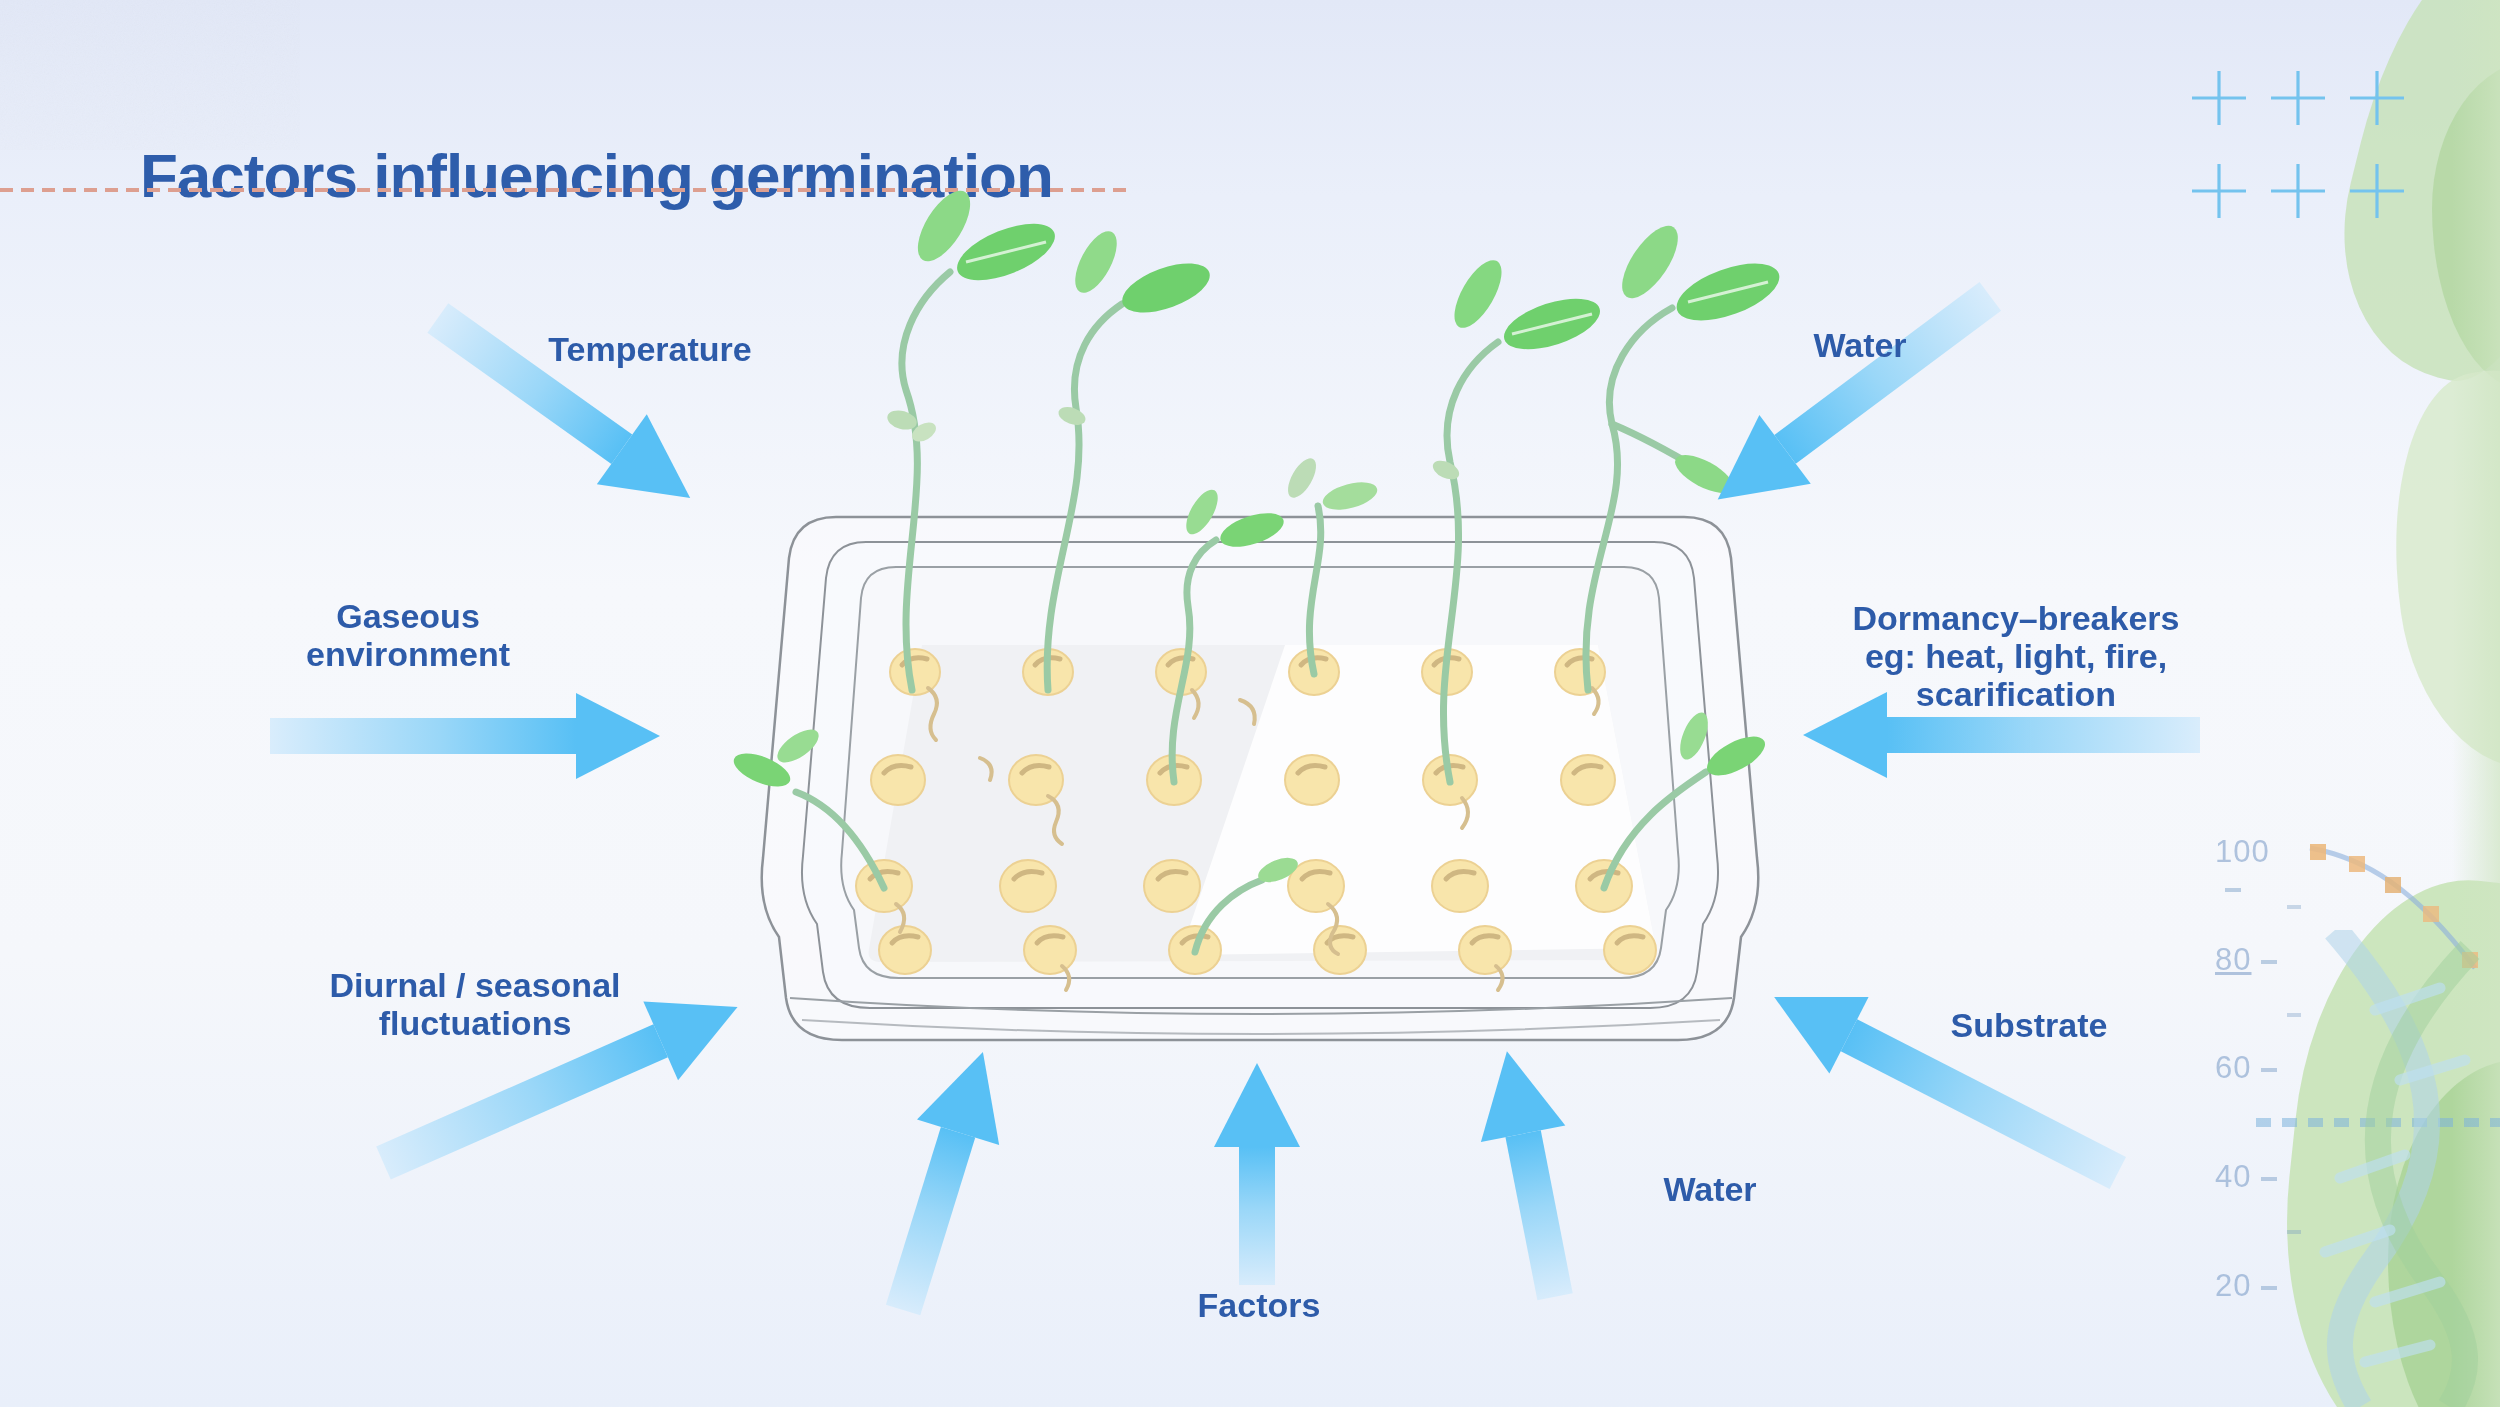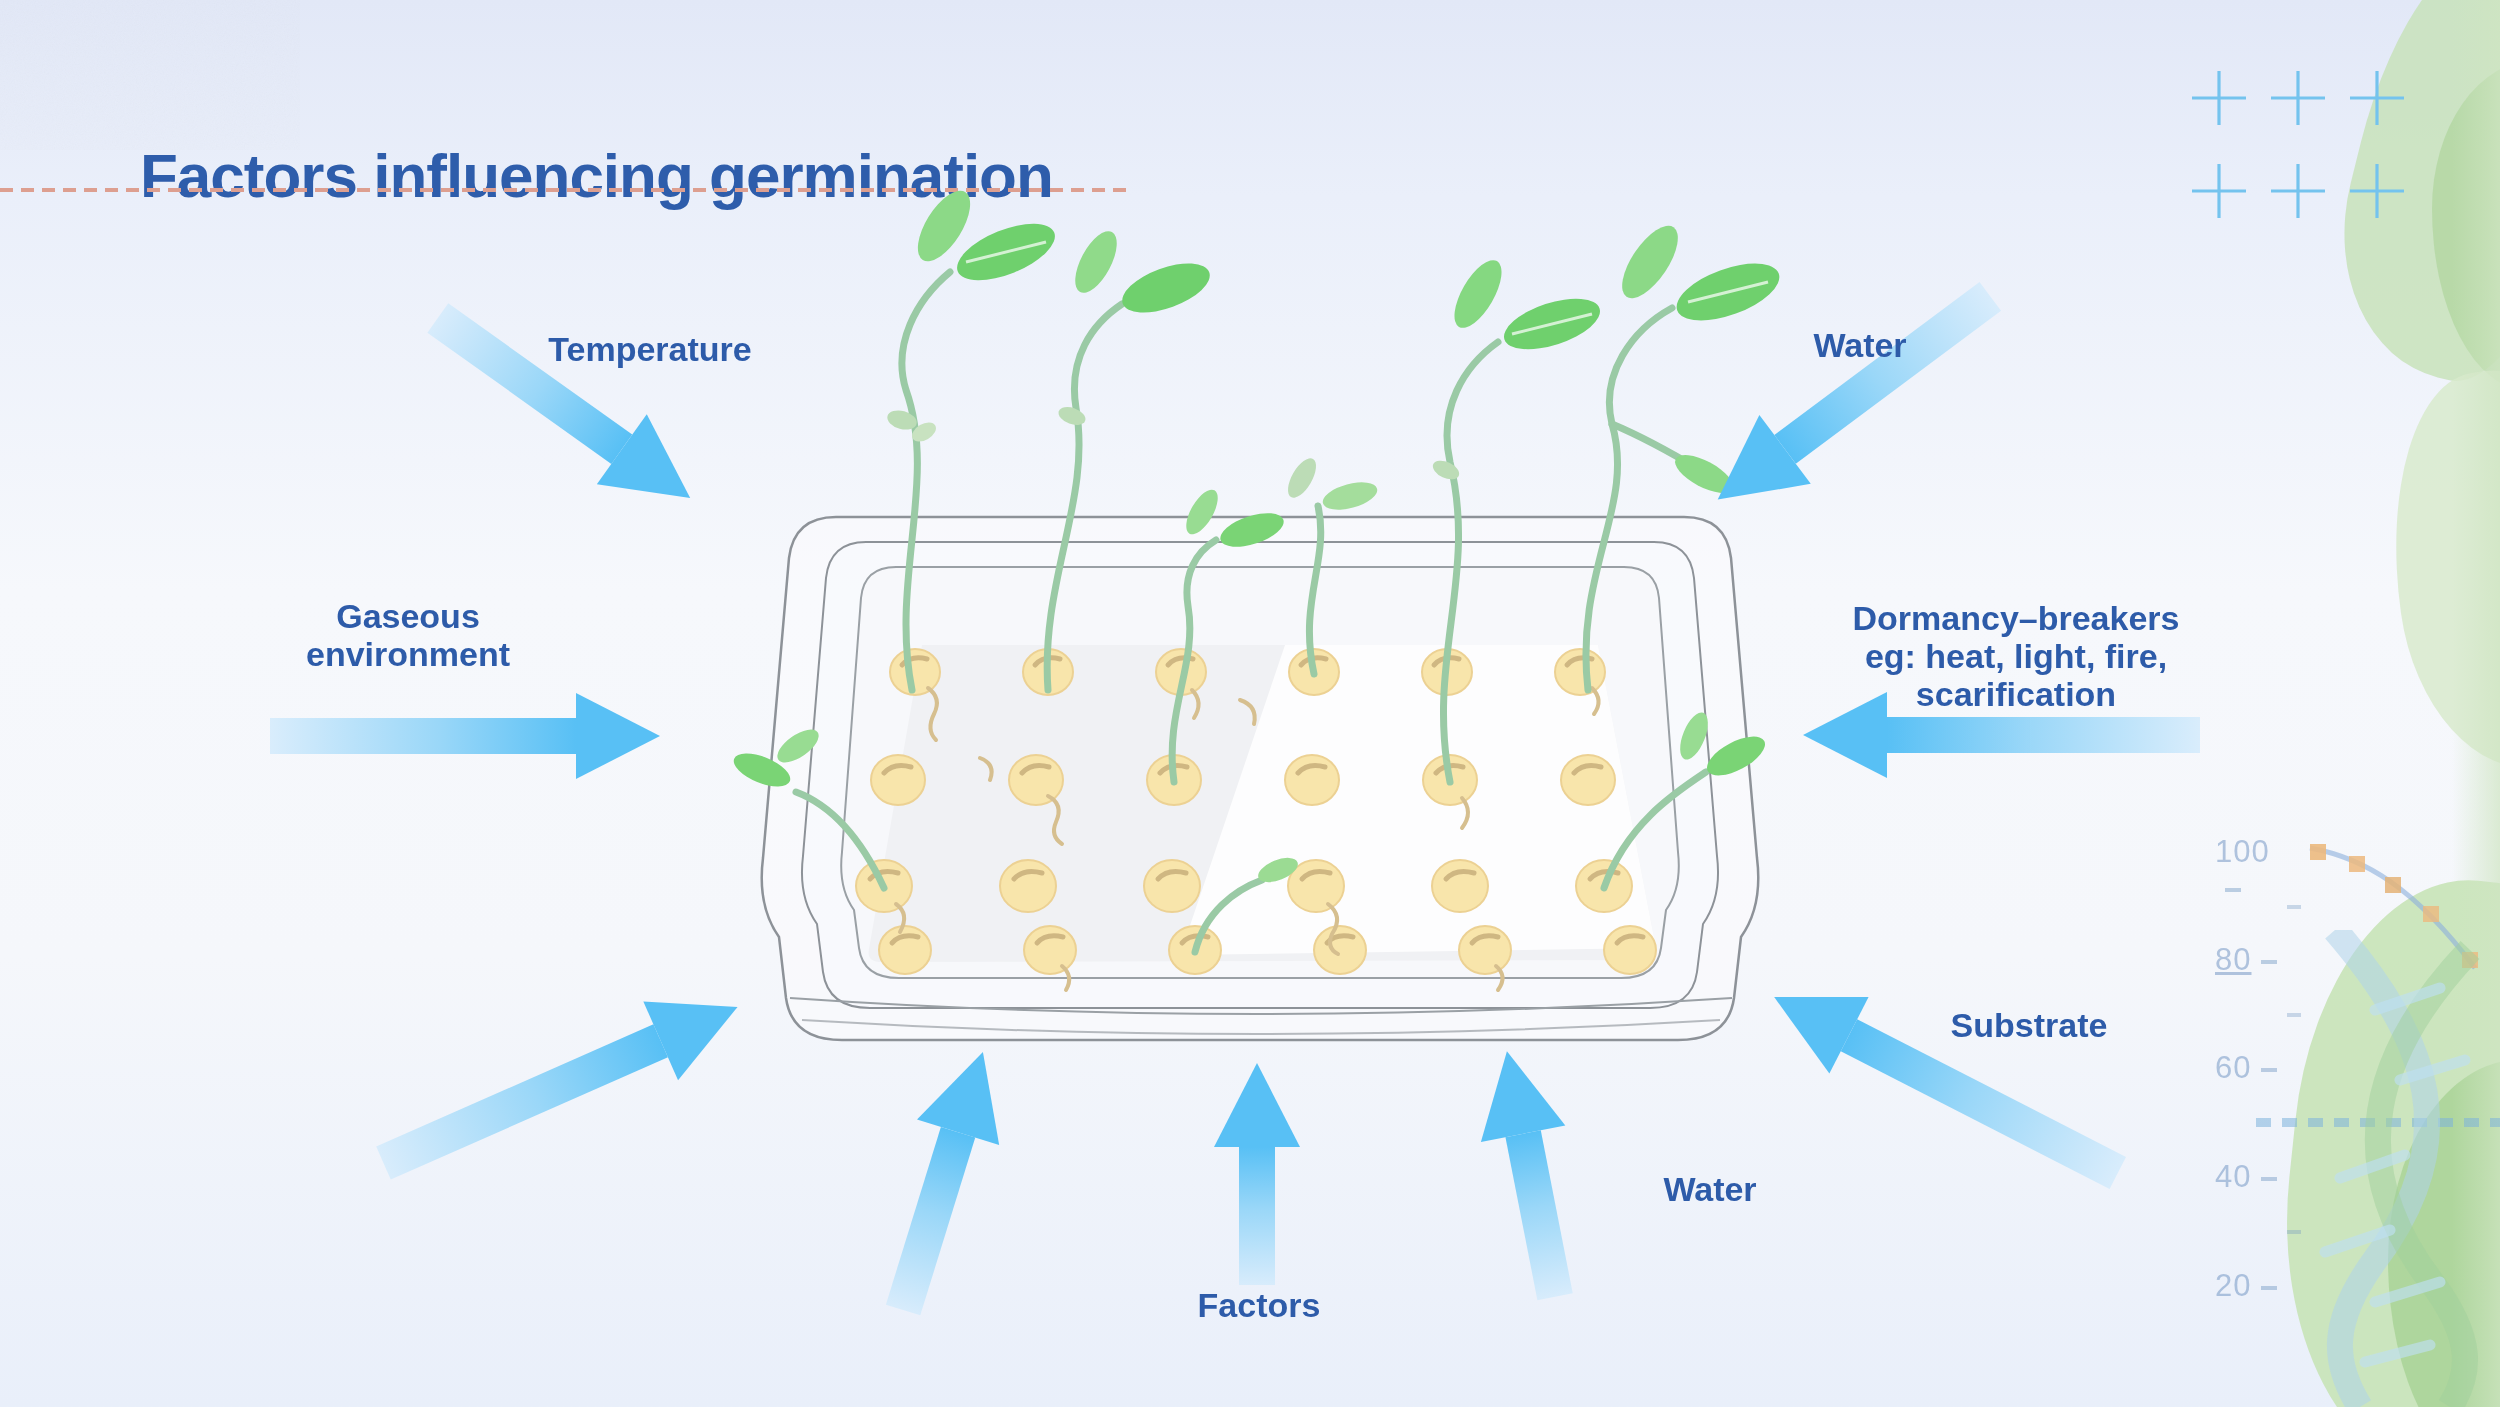--- a/index.html
+++ b/index.html
@@ -315,20 +315,22 @@
       <div class="head"></div>
     </div>
 
   <div class="flabel" style="left:650px;top:349px;">Temperature</div>
   <div class="flabel" style="left:1860px;top:345px;">Water</div>
   <div class="flabel" style="left:408px;top:635px;">Gaseous
 environment</div>
   <div class="flabel" style="left:2016px;top:656px;">Dormancy–breakers
 eg: heat, light, fire,
 scarification</div>
+  <div class="flabel" style="left:475px;top:1004px;">Diurnal / seasonal
+fluctuations</div>
   <div class="flabel" style="left:2029px;top:1025px;">Substrate</div>
   <div class="flabel" style="left:1259px;top:1305px;">Factors</div>
   <div class="flabel" style="left:1710px;top:1189px;">Water</div>
 
   <svg class="noise">
     <filter id="n">
         <feTurbulence type="fractalNoise" baseFrequency="0.9" numOctaves="2"></feTurbulence>
         <feColorMatrix type="saturate" values="0"></feColorMatrix>
       </filter>
     <rect width="2500" height="1407" filter="url(#n)"></rect>

